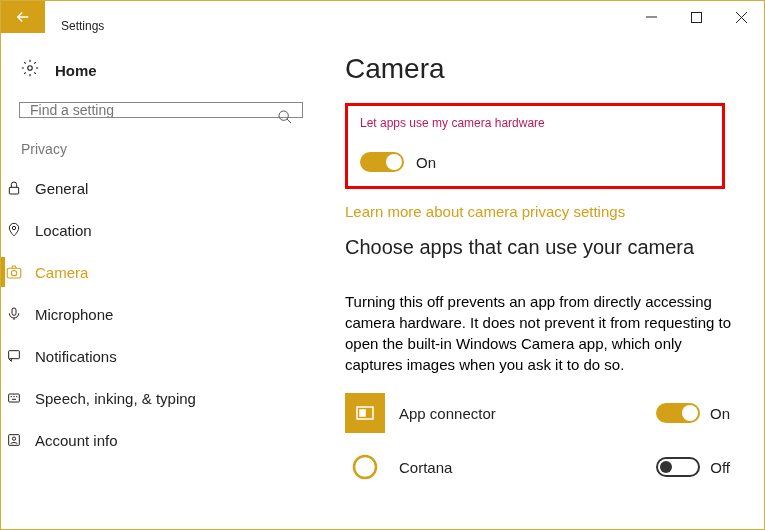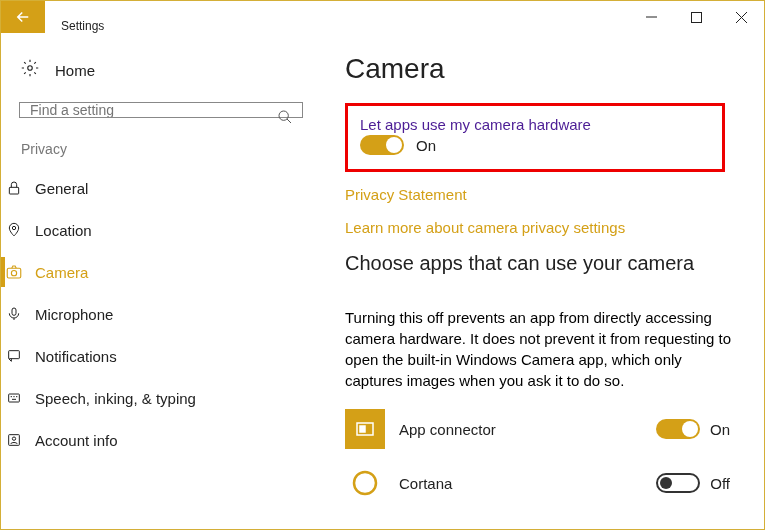--- a/index.html
+++ b/index.html
@@ -4,34 +4,34 @@
 <style>
   * { box-sizing: border-box; margin: 0; padding: 0; font-family: "Segoe UI", Arial, sans-serif; }
   body { width: 765px; height: 530px; background: #fff; border: 1px solid #d4af37; overflow: hidden; position: relative; }
   .titlebar { height: 32px; display: flex; align-items: flex-end; }
   .back-btn { width: 44px; height: 32px; background: #d4a017; display: flex; align-items: center; justify-content: center; }
   .title-text { margin-left: 16px; font-size: 12px; color: #222; }
   .win-controls { margin-left: auto; display: flex; }
   .win-btn { width: 45px; height: 32px; display: flex; align-items: center; justify-content: center; color: #222; }
   .content { display: flex; height: calc(100% - 32px); }
   .sidebar { width: 320px; padding: 18px 0 0 0; }
-  .home-row { display: flex; align-items: center; padding: 8px 20px; gap: 16px; margin-bottom: 12px; }
+  .home-row { display: flex; align-items: center; padding: 8px 20px; gap: 16px; margin-bottom: 12px; font-weight: bold; }
   .home-row .lbl { font-size: 15px; color: #222; }
   .search-wrap { margin: 0 18px 22px 18px; position: relative; }
   .search-input { width: 100%; height: 16px; border: 1px solid #888; padding: 0 34px 0 10px; font-size: 14px; color: #777; outline: none; }
   .search-icon { position: absolute; right: 10px; top: 8px; }
   .section-label { color: #777; font-size: 14px; padding: 0 20px 10px 20px; }
   .nav-item { display: flex; align-items: center; gap: 12px; padding: 12px 4px; font-size: 15px; color: #222; position: relative; }
   .nav-item.active { color: #d4a017; }
   .nav-item.active::before { content:""; position:absolute; left:0; top:6px; bottom:6px; width:4px; background:#d4a017; }
   .nav-item .icon { width: 18px; height: 18px; display:flex; align-items:center; justify-content:center; }
   .main { flex: 1; padding: 20px 28px 0 24px; overflow: hidden; }
   .page-title { font-size: 28px; font-weight: 400; color: #222; margin-bottom: 18px; }
   .highlight-box { border: 3px solid #e00; padding: 10px 12px 14px 12px; margin-bottom: 14px; width: 380px; }
-  .sub-label { font-size: 15px; color: #4c1d95; margin-bottom: 2px; }
+  .sub-label { font-size: 12px; color: #be185d; margin-bottom: 22px; }
   .toggle-row { display: flex; align-items: center; gap: 12px; }
   .toggle { width: 44px; height: 20px; border-radius: 10px; position: relative; }
   .toggle.on { background: #d4a017; }
   .toggle.on .knob { position:absolute; right:2px; top:2px; width:16px; height:16px; background:#fff; border-radius:50%; }
   .toggle.off { background: #fff; border: 2px solid #333; width:44px; height:20px; }
   .toggle.off .knob { position:absolute; left:2px; top:2px; width:12px; height:12px; background:#333; border-radius:50%; }
   .toggle-label { font-size: 15px; color: #222; }
   .link { color: #d4a017; font-size: 15px; display: block; margin-bottom: 16px; }
   .section-heading { font-size: 20px; color: #222; margin: 14px 0 14px 0; font-weight: 400; }
   .desc { font-size: 15px; color: #000000; line-height: 1.4; margin-bottom: 18px; max-width: 390px; margin-top: 32px; }
@@ -161,21 +161,20 @@
     <div class="highlight-box">
       <div class="sub-label">Let apps use my camera hardware</div>
       <div class="toggle-row">
         <div class="toggle on">
             <div class="knob"></div>
           </div>
         <span class="toggle-label">On</span>
       </div>
     </div>
 
-    <a class="link">Privacy Statement</a>
     <a class="link">Learn more about camera privacy settings</a>
 
     <div class="section-heading">Choose apps that can use your camera</div>
     <div class="desc">Turning this off prevents an app from directly accessing camera hardware. It does not prevent it from requesting to open the built-in Windows Camera app, which only captures images when you ask it to do so.</div>
 
     <div class="app-row">
       <div class="app-icon connector">
         <svg width="24" height="24" viewBox="0 0 24 24" fill="none" stroke="#fff" stroke-width="1.5">
             <rect x="4" y="6" width="16" height="12"></rect>
             <rect x="7" y="9" width="5" height="6" fill="#fff"></rect>

